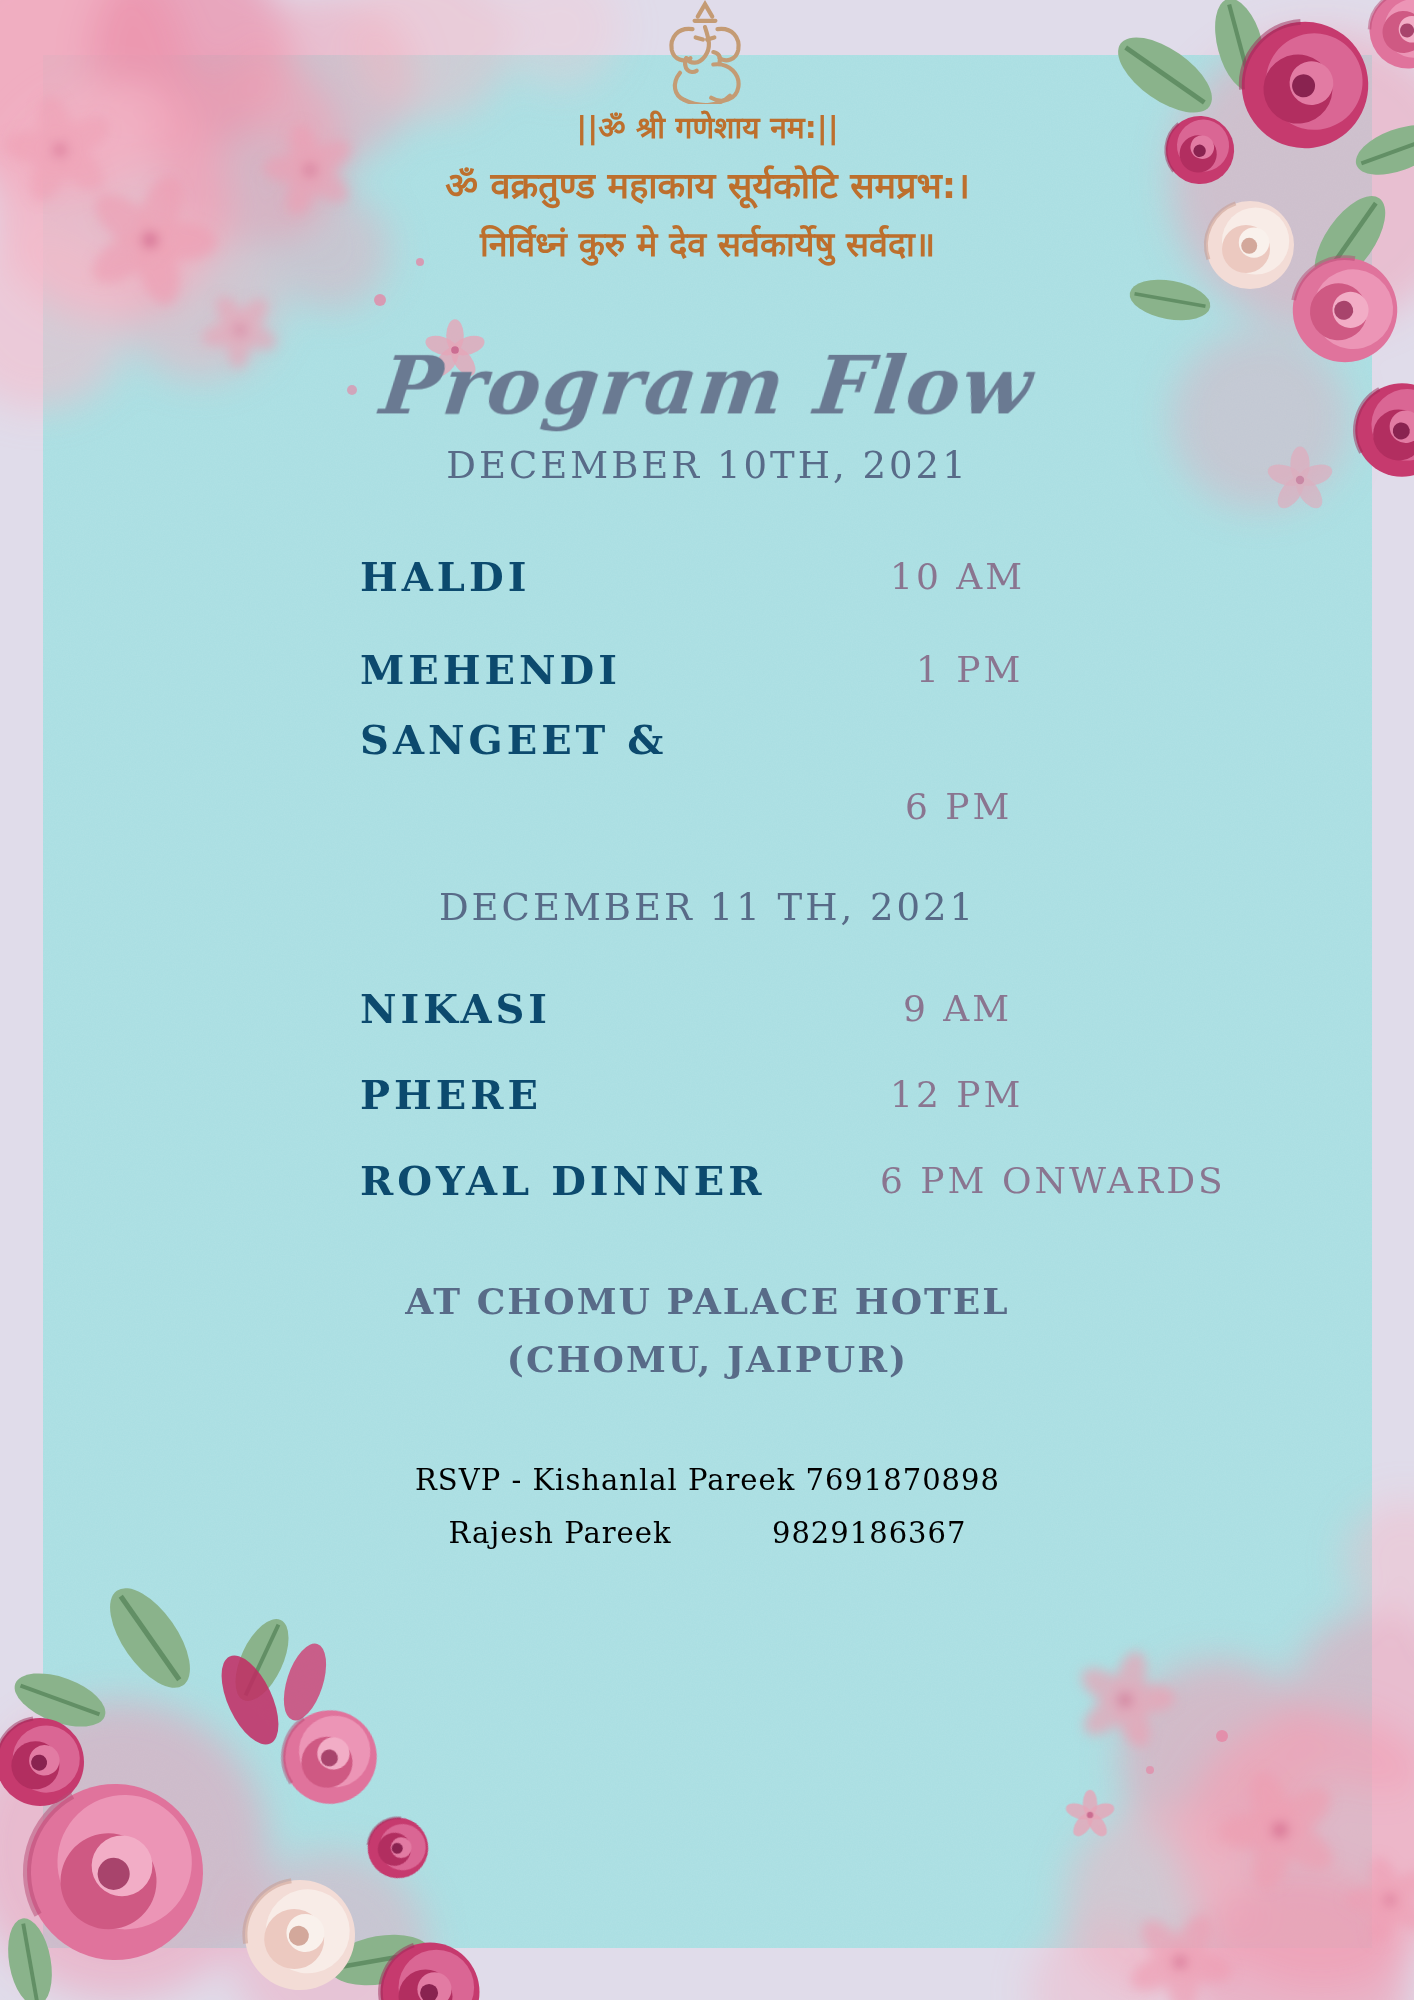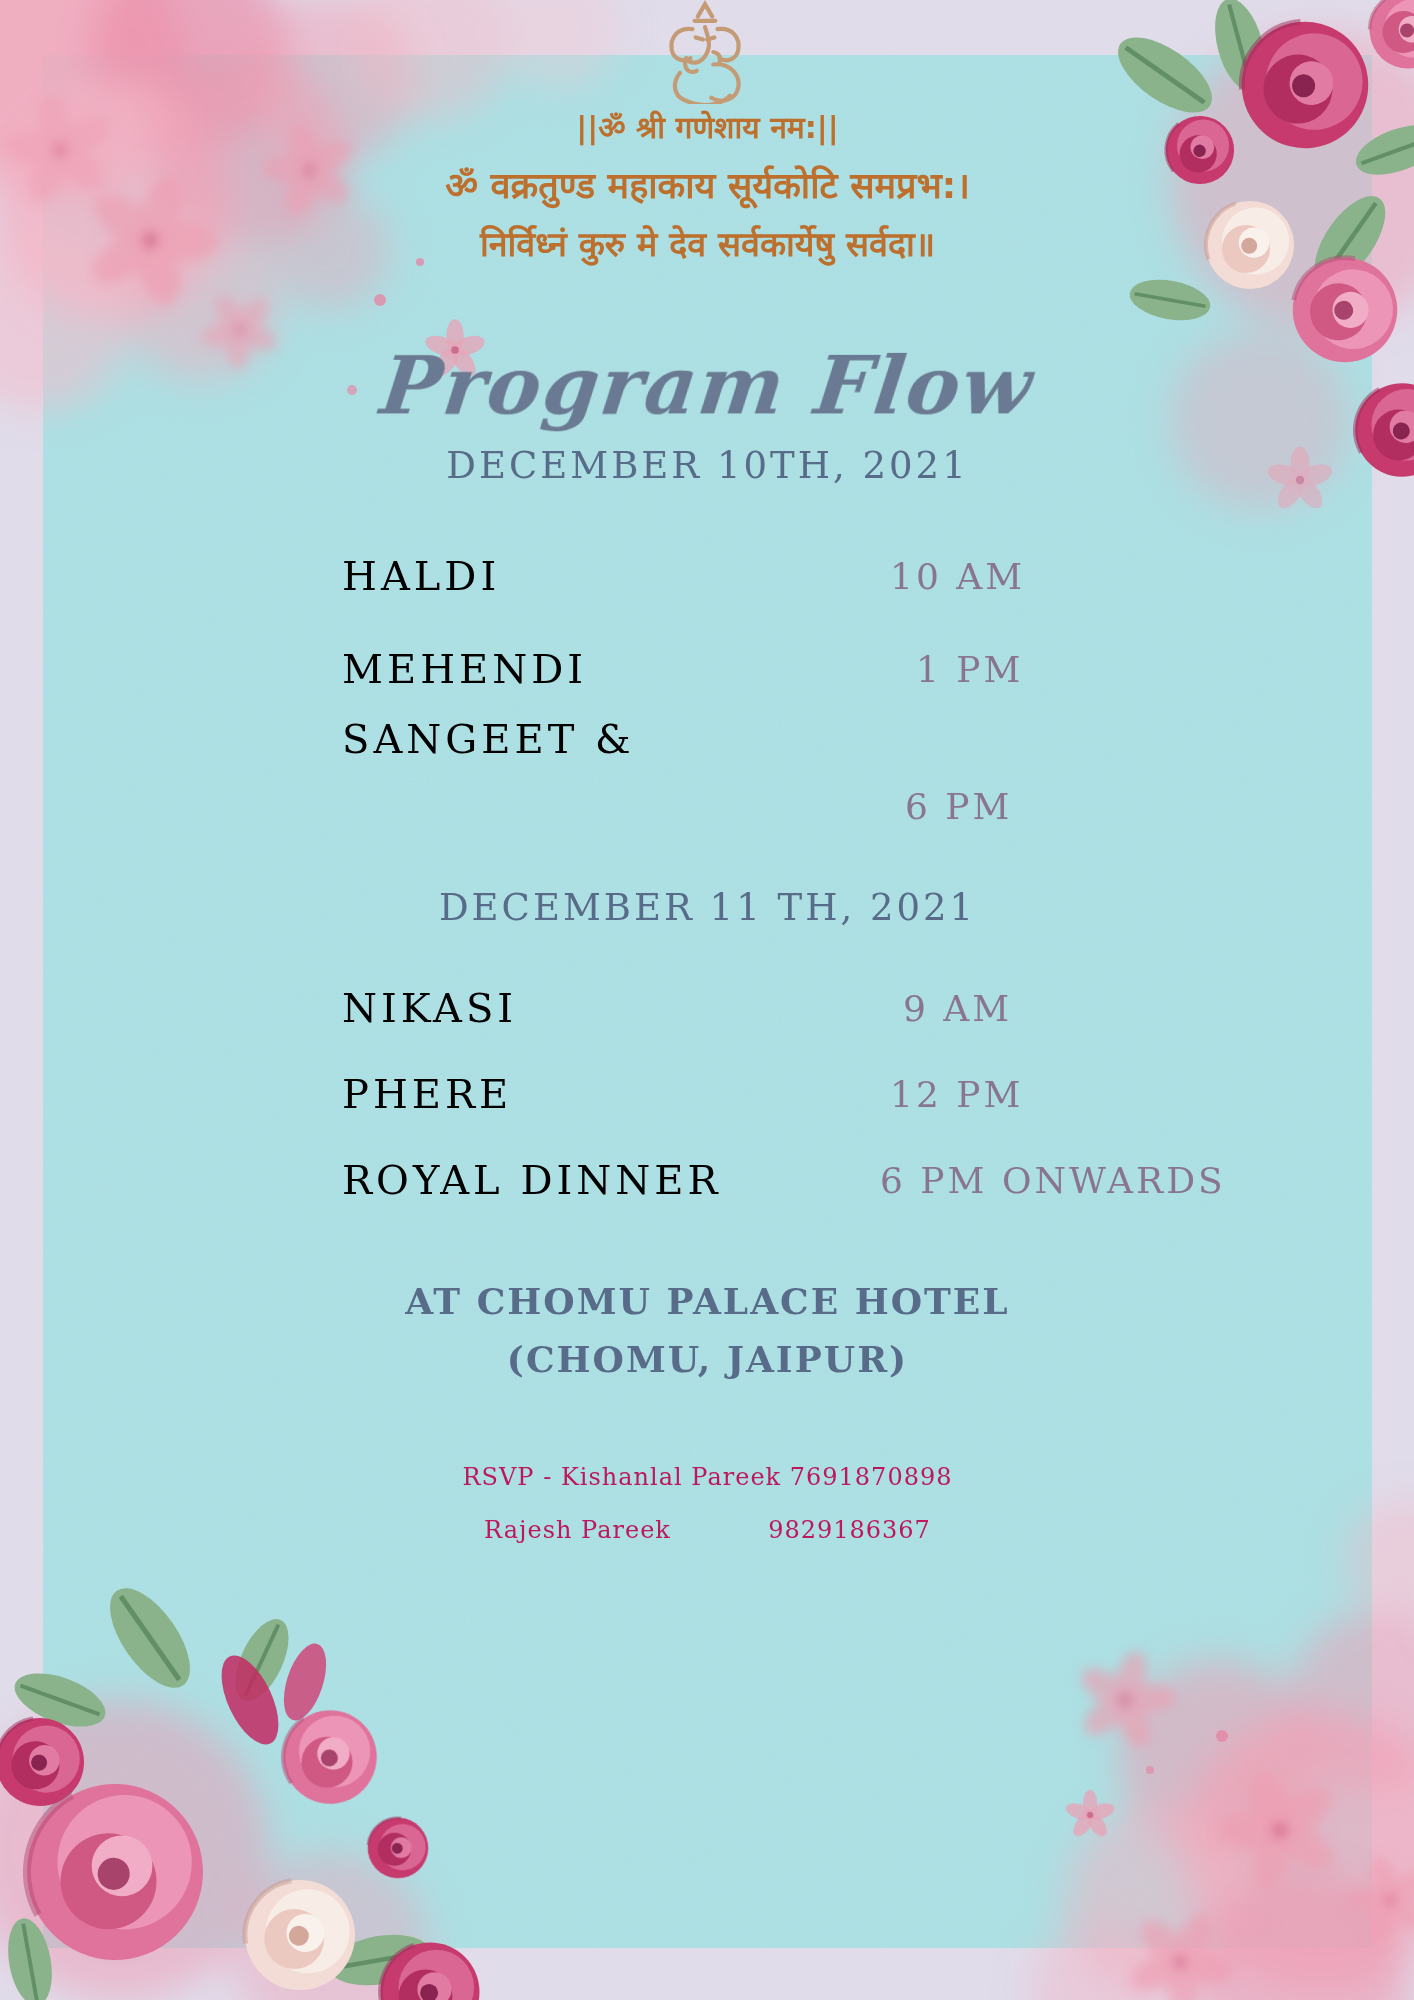--- a/index.html
+++ b/index.html
@@ -26,31 +26,31 @@
   .m3{top:220px;font-size:34px}
   .title{
     top:338px;font-size:80px;color:#6a7a92;
     font-style:italic;font-weight:600;transform:skewX(-7deg);
     letter-spacing:2px;
   }
   .heading{color:#586b88;font-weight:normal;font-size:37px;letter-spacing:3px}
   .d1{top:444px}
   .d2{top:886px}
   .event-name{
-    position:absolute;left:342px;z-index:2;white-space:nowrap;
-    color:#000000;font-weight:normal;font-size:40px;letter-spacing:4px;
+    position:absolute;left:360px;z-index:2;white-space:nowrap;
+    color:#0c4a6e;font-weight:bold;font-size:40px;letter-spacing:4px;
   }
   .event-time{
     position:absolute;z-index:2;white-space:nowrap;
     color:#8a7590;font-size:36px;letter-spacing:3px;
   }
   .venue{color:#586b88;font-weight:bold;font-size:36px;letter-spacing:2px}
   .v1{top:1280px}
   .v2{top:1338px}
-  .rsvp{color:#be185d;font-size:24px;letter-spacing:1px}
+  .rsvp{color:#000000;font-size:29px;letter-spacing:1px}
   .r1{top:1463px}
   .r2{top:1516px}
   .r2 .gap{display:inline-block;width:80px}
   .ganesha{position:absolute;left:650px;top:0;z-index:2}
 </style>
 </head>
 <body>
 
 <div id="stage">
 

